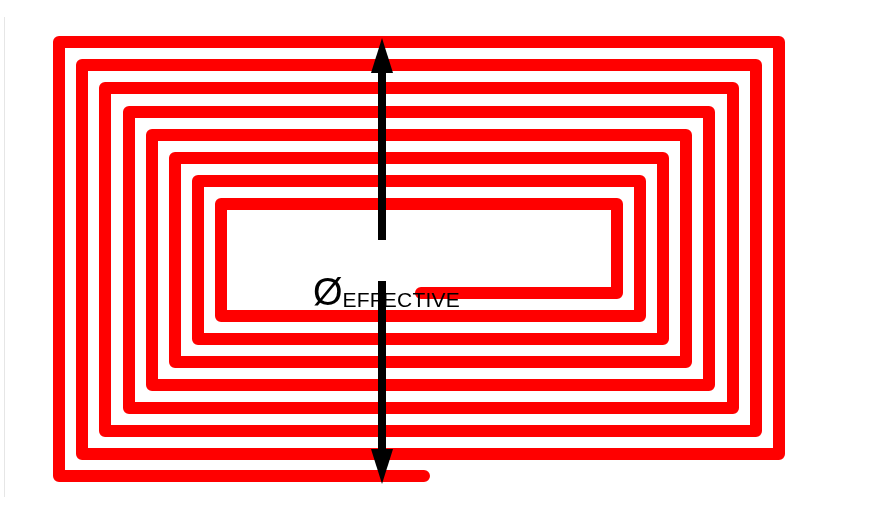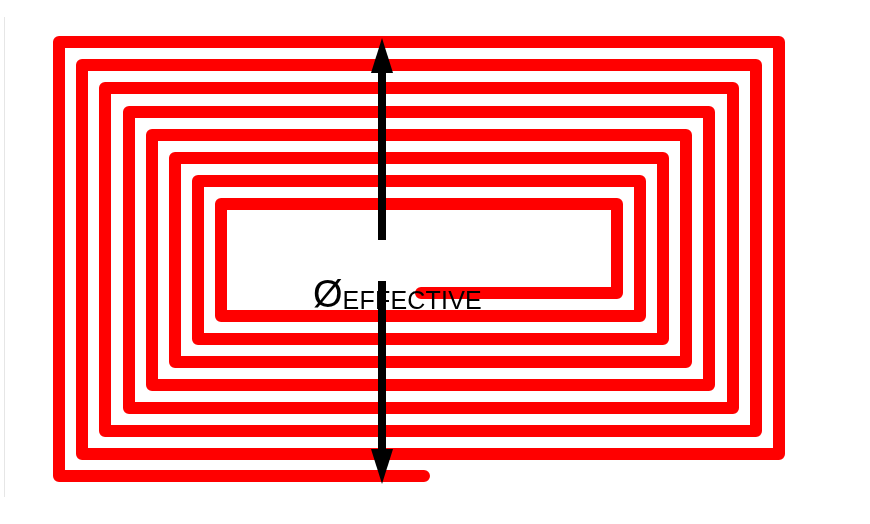--- a/index.html
+++ b/index.html
@@ -1,21 +1,21 @@
 <!DOCTYPE html>
 <html><head>
   <meta charset="utf-8">
   <style>
     html, body { margin: 0; padding: 0; background: #ffffff; }
     body { width: 870px; height: 524px; position: relative; overflow: hidden; font-family: "Liberation Sans", sans-serif; }
     .left-rule { position: absolute; left: 4px; top: 17px; width: 1px; height: 480px; background: #e6e6e6; }
     svg { position: absolute; left: 0; top: 0; }
     .label { position: absolute; left: 313px; top: 240px; height: 40px; display: flex; align-items: baseline; color: #000; white-space: nowrap; }
     .label .sym { font-size: 38px; line-height: 40px; }
-    .label .sub { font-size: 25px; line-height: 20px; position: relative; top: 2px; letter-spacing: 0.2px; margin-top: 48px; }
+    .label .sub { font-size: 21px; line-height: 20px; position: relative; top: 2px; letter-spacing: 0.2px; margin-top: 48px; }
   </style>
 </head>
 <body>
 
 <div class="left-rule"></div>
 
 <svg id="canvas" width="870" height="524" viewBox="0 0 870 524">
   <polyline id="coil" fill="none" stroke-linejoin="round" stroke-linecap="round" points="424,476 59,476 59,42 779,42 779,454 82,454 82,65 756,65 756,431 105,431 105,88 733,88 733,408 129,408 129,112 709,112 709,385 152,385 152,135 686,135 686,362 175,362 175,158 663,158 663,339 198,339 198,181 640,181 640,316 221,316 221,204 617,204 617,293 421,293" stroke="#ff0000" stroke-width="12"></polyline>
   <g id="arrow">
     <line id="shaft-top" stroke-width="8" x1="382" x2="382" y1="71" y2="240" stroke="#000000"></line>

